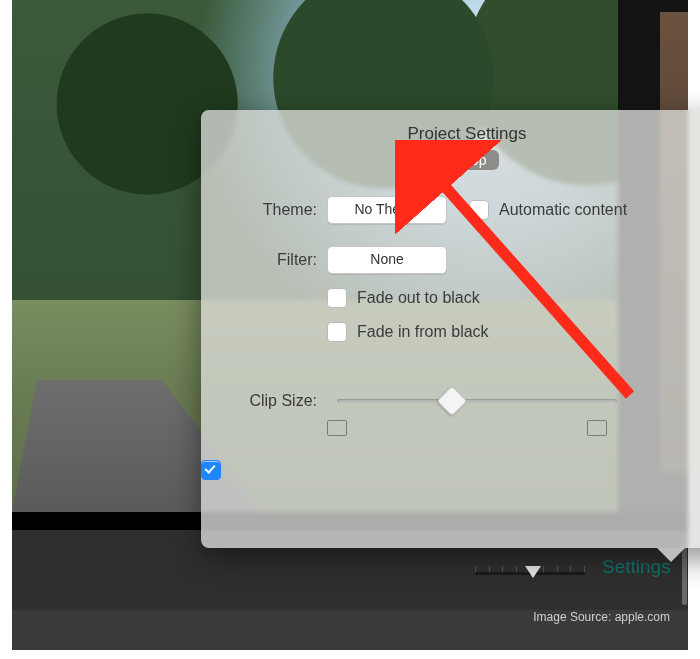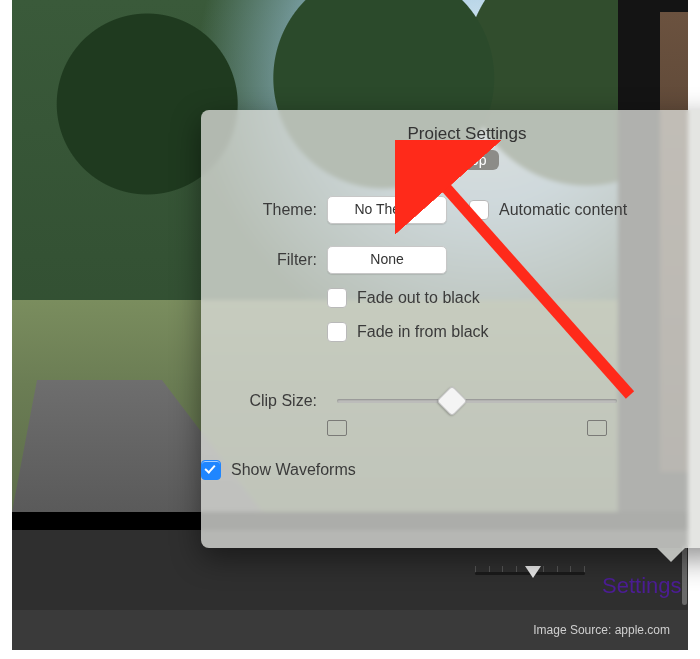--- a/index.html
+++ b/index.html
@@ -15,30 +15,30 @@
          radial-gradient(circle at 20% 40%,#1f3a1f 0 90px,transparent 91px),
          radial-gradient(circle at 55% 30%,#2b4a2b 0 110px,transparent 111px),
          radial-gradient(circle at 85% 25%,#314d2d 0 120px,transparent 121px);}
   .ground{position:absolute;left:12px;top:300px;width:676px;height:212px;
        background:linear-gradient(180deg,#7a8d5e 0%,#6b7d54 40%,#5c6c4a 100%);}
   .path{position:absolute;left:12px;top:380px;width:250px;height:132px;
        background:linear-gradient(180deg,#6e6e6e,#5a5a5a);
        clip-path:polygon(10% 0,60% 0,100% 100%,0 100%);}
   .dark-strip{position:absolute;left:12px;top:512px;width:676px;height:18px;background:#000;}
   .toolbar{position:absolute;left:12px;top:530px;width:676px;height:80px;background:#2f2f2f;}
-  .footer{position:absolute;left:12px;top:610px;width:676px;height:40px;background:#3a3a3a;color:#cfcfcf;font-size:12px;display:flex;align-items:center;justify-content:flex-end;padding-right:18px;box-sizing:border-box;}
+  .footer{position:absolute;left:12px;top:610px;width:676px;height:40px;background:#3a3a3a;color:#cfcfcf;font-size:12px;display:flex;justify-content:flex-end;padding-right:18px;box-sizing:border-box;}
   .right-strip{position:absolute;left:660px;top:12px;width:28px;height:460px;background:linear-gradient(#6b523f,#3d2f24);}
   .viewer-right-black{position:absolute;left:618px;top:0;width:70px;height:512px;background:#141414;}
   
   .zoom-slider{position:absolute;left:475px;top:564px;width:110px;height:20px;}
   .zoom-track{position:absolute;left:0;top:8px;width:110px;height:3px;background:#1a1a1a;border-radius:2px;}
   .zoom-ticks{position:absolute;left:0;top:2px;width:110px;height:6px;display:flex;justify-content:space-between;}
   .zoom-ticks span{width:1px;height:6px;background:#555;}
   .zoom-thumb{position:absolute;left:50px;top:2px;width:0;height:0;border-left:8px solid transparent;border-right:8px solid transparent;border-top:12px solid #e8e8e8;}
-  .settings-btn{position:absolute;left:602px;top:573px;color:#4c1d95;font-size:22px;font-weight:300;}
+  .settings-btn{position:absolute;left:602px;top:556px;color:#0f766e;font-size:19px;font-weight:300;}
   
   .popover{position:absolute;left:201px;top:110px;width:532px;height:438px;border-radius:8px;
            background:rgba(220,222,218,0.78);
            backdrop-filter:blur(2px);
            box-shadow:0 10px 30px rgba(0,0,0,0.45);}
   .popover::after{content:"";position:absolute;bottom:-14px;right:48px;width:0;height:0;
            border-left:14px solid transparent;border-right:14px solid transparent;border-top:14px solid rgba(215,217,213,0.85);}
   .pop-title{text-align:center;font-size:17px;color:#333;margin-top:14px;}
   .badge{display:block;margin:6px auto 0;width:64px;text-align:center;font-size:14px;color:#fff;background:#8c8c88;border-radius:6px;padding:2px 0;}
   .row{display:flex;align-items:center;margin-top:22px;}
@@ -130,21 +130,20 @@
         <div class="clip-thumb"></div>
       </div>
     </div>
     <div class="size-icons">
       <span class="size-icon"></span>
       <span class="size-icon"></span>
     </div>
 
     <div class="row" style="margin-top:24px">
       <span class="chk checked"></span>
-      <span style="margin-left:10px;font-size:16px;color:#3b3b3b">Show Waveforms</span>
     </div>
   </div>
 
   <svg class="arrow" style="left:395px;top:140px" width="260" height="280">
     <defs>
       <marker id="ah" markerWidth="14" markerHeight="14" refX="3" refY="7" orient="auto">
         <polygon points="0,0 14,7 0,14" fill="#ff2a1a"></polygon>
       </marker>
     </defs>
     <line x1="235" y1="255" x2="30" y2="24" stroke="#ff2a1a" stroke-width="11" marker-end="url(#ah)"></line>

